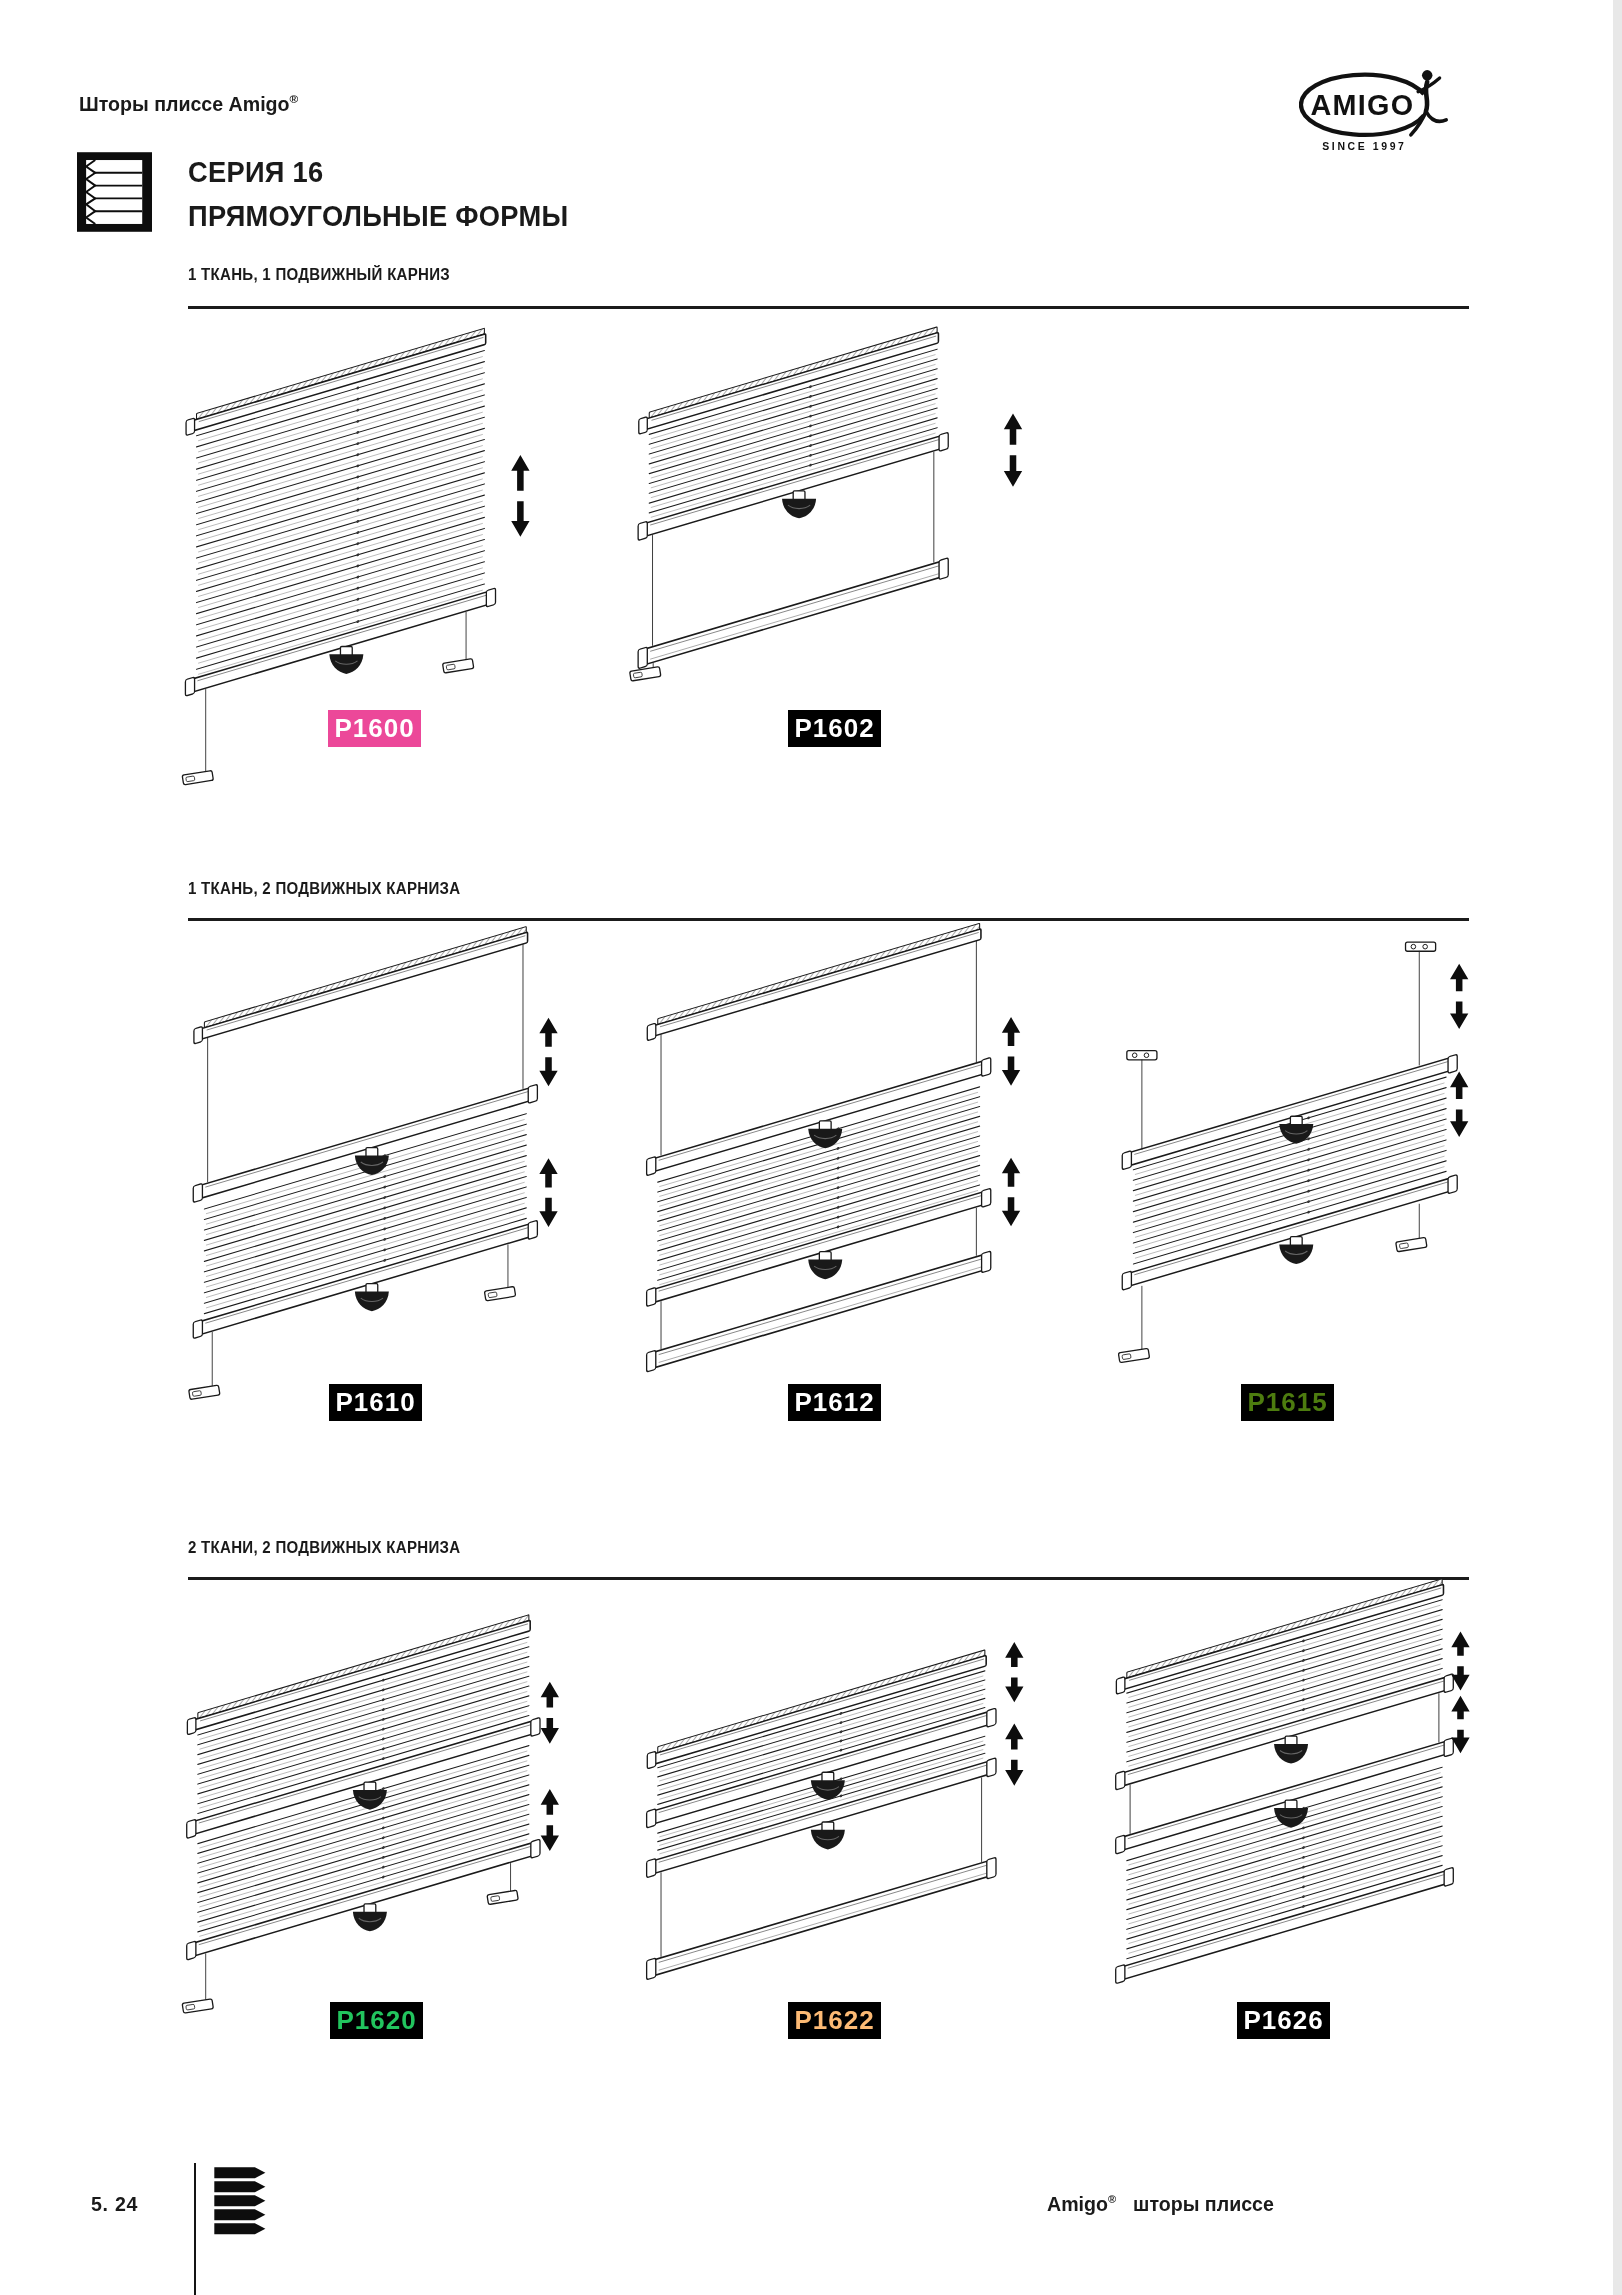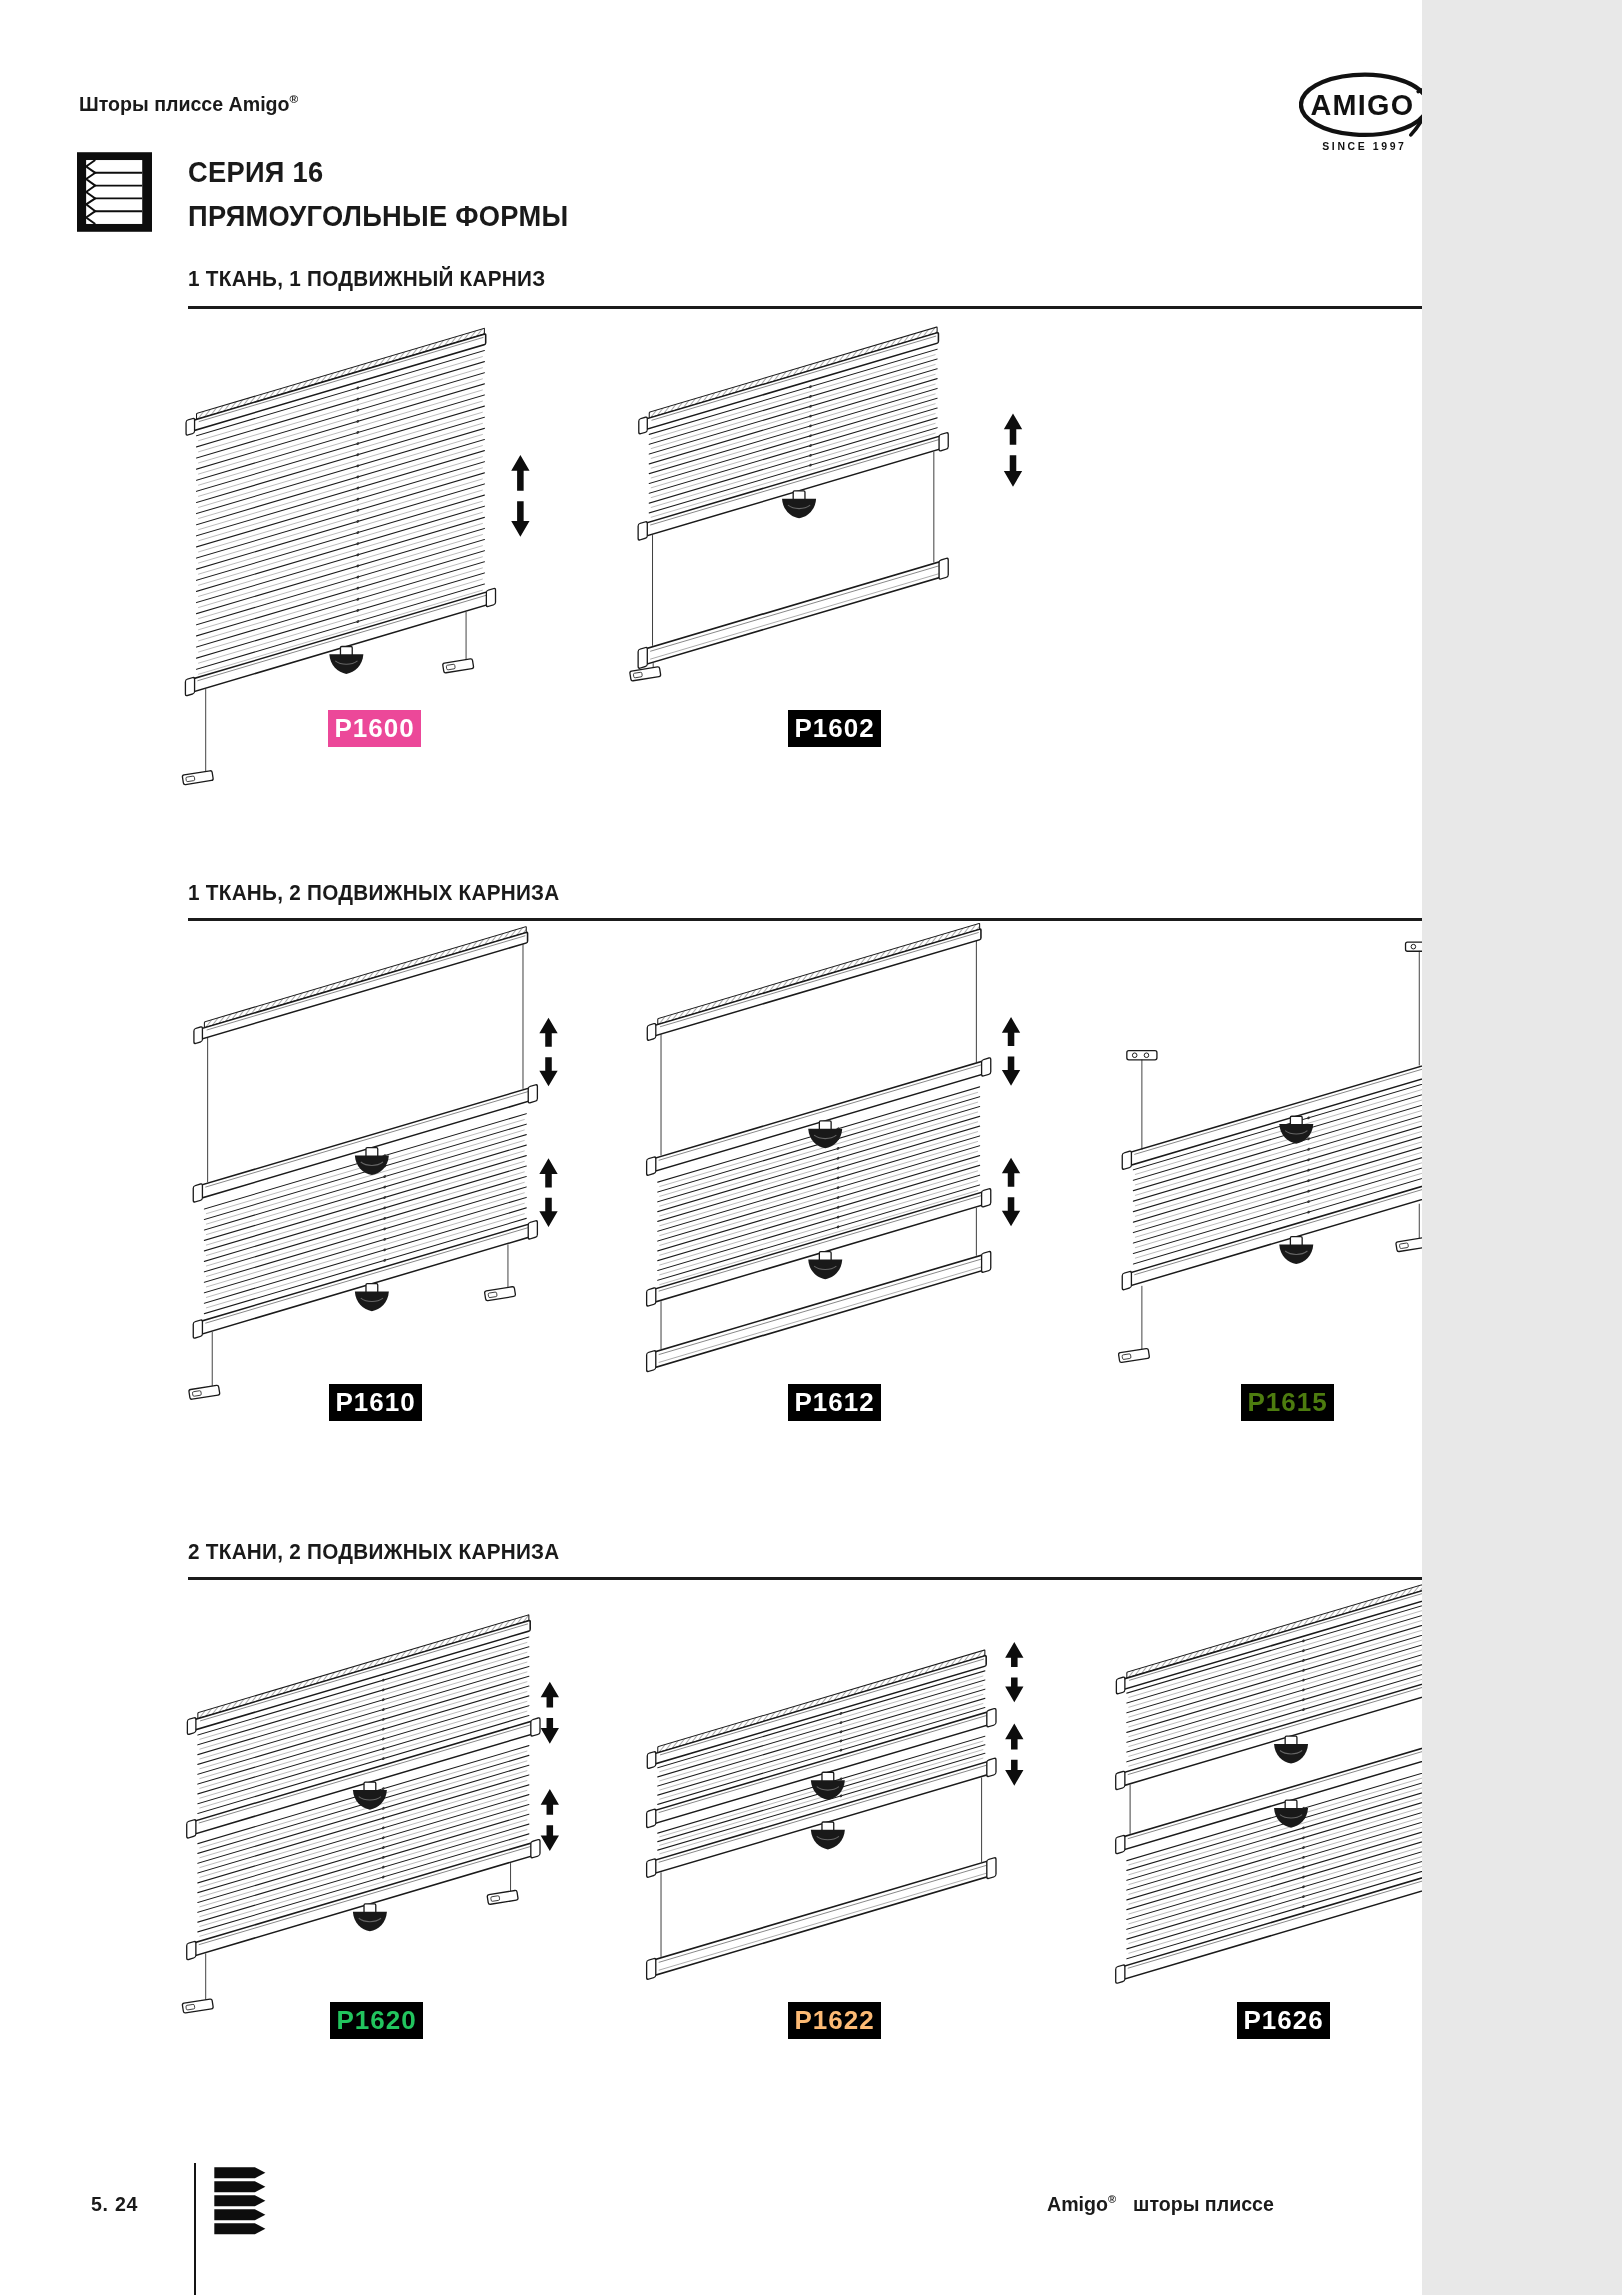--- a/index.html
+++ b/index.html
@@ -1,23 +1,23 @@
 <!DOCTYPE html>
 <html style="font-size:10.5px"><head>
 <meta charset="utf-8">
 <style>
   html,body{margin:0;padding:0;background:#e8e8e8;}
-  .page{position:relative;width:1390px;height:2295px;background:#ffffff;overflow:hidden;
-        font-family:"Liberation Sans","DejaVu Sans",sans-serif;color:#1a1a1a;padding-left:32px;}
+  .page{position:relative;width:1613px;height:2295px;background:#ffffff;overflow:hidden;
+        font-family:"Liberation Sans","DejaVu Sans",sans-serif;color:#1a1a1a;}
   .abs{position:absolute;}
   .cond{transform:scaleX(.94);transform-origin:0 0;display:inline-block;white-space:nowrap;}
   .brand-line{left:79px;top:92px;font-size:19.6px;font-weight:bold;}
   .brand-line sup{font-size:11.8px;}
   .series-t{left:188px;font-size:29px;font-weight:bold;letter-spacing:0.3px;}
-  .sec-title{font-size:22px;font-weight:bold;letter-spacing:0.3px;left:188px;}
+  .sec-title{font-size:16px;font-weight:bold;letter-spacing:0.3px;left:188px;}
   .rule{left:188px;width:1281px;height:2.6px;background:#1b1b1b;}
   .vrule{left:194px;top:2163px;width:2px;height:132px;background:#141414;}
   .chip{width:93px;height:37px;display:flex;align-items:center;justify-content:center;
         font-size:26px;font-weight:bold;letter-spacing:1px;}
   .pagenum{left:91px;top:2193px;font-size:19.6px;font-weight:bold;letter-spacing:0.7px;}
   .footbrand{left:1047px;top:2193px;font-size:19.6px;font-weight:bold;}
   .footbrand sup{font-size:11px;}
   .footbrand .rest{margin-left:17px;}
   svg{display:block;}
   .diagrams{left:0;top:0;pointer-events:none;}

